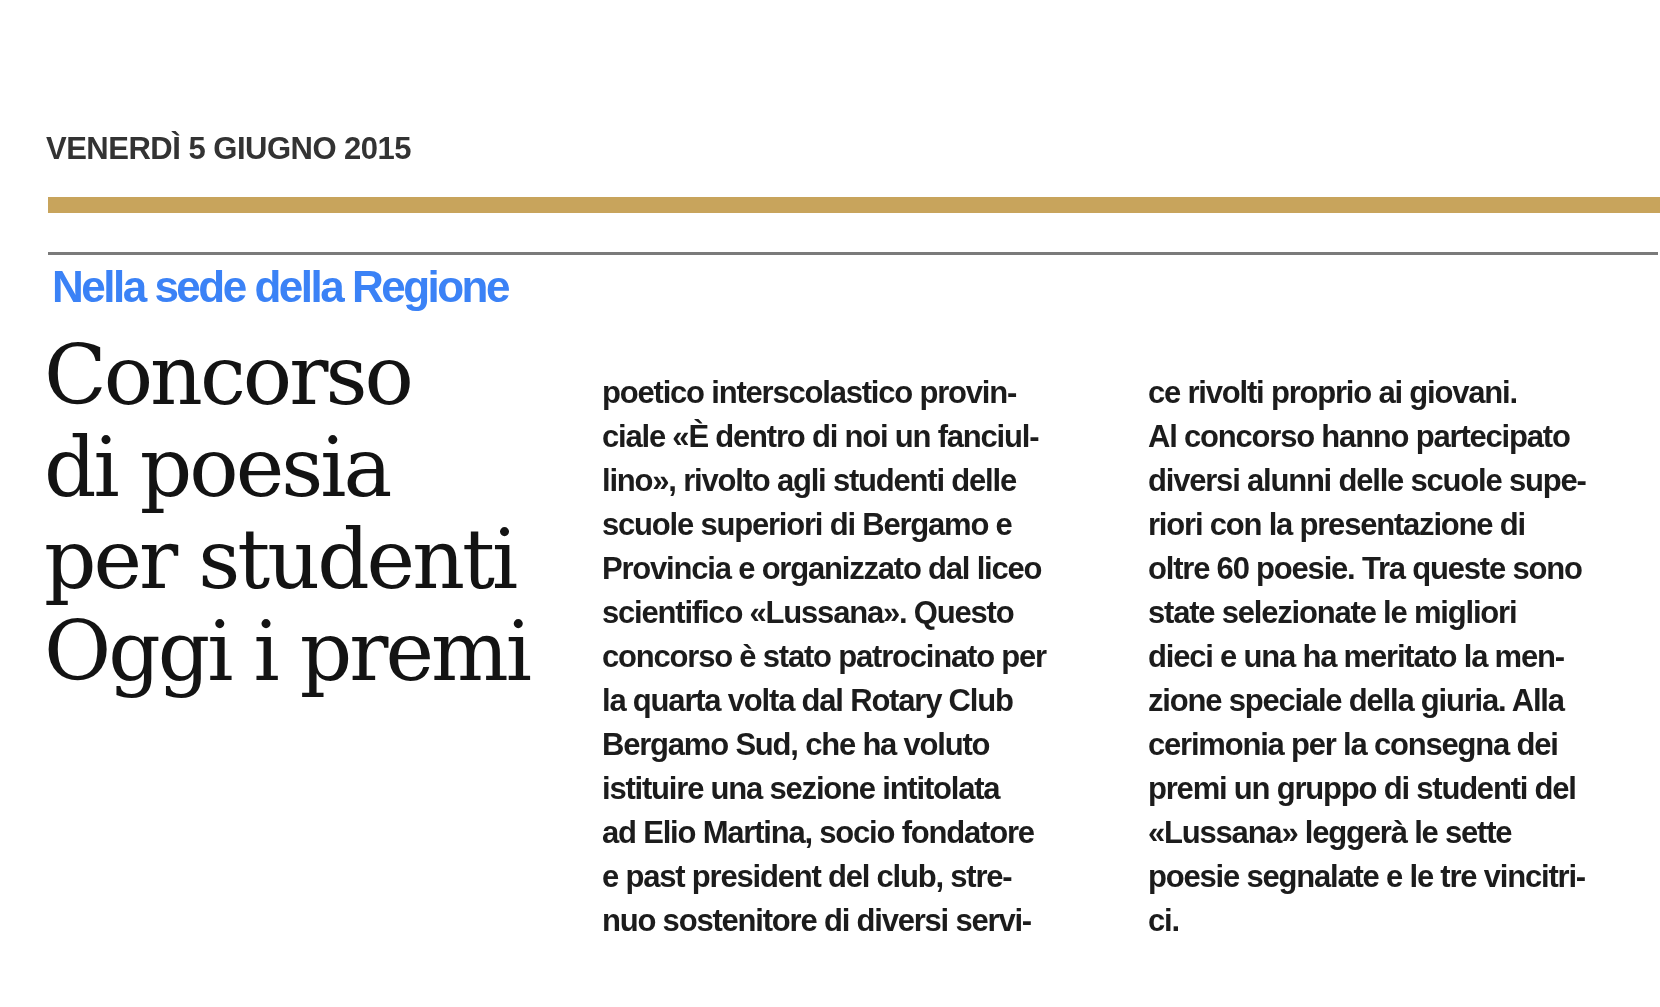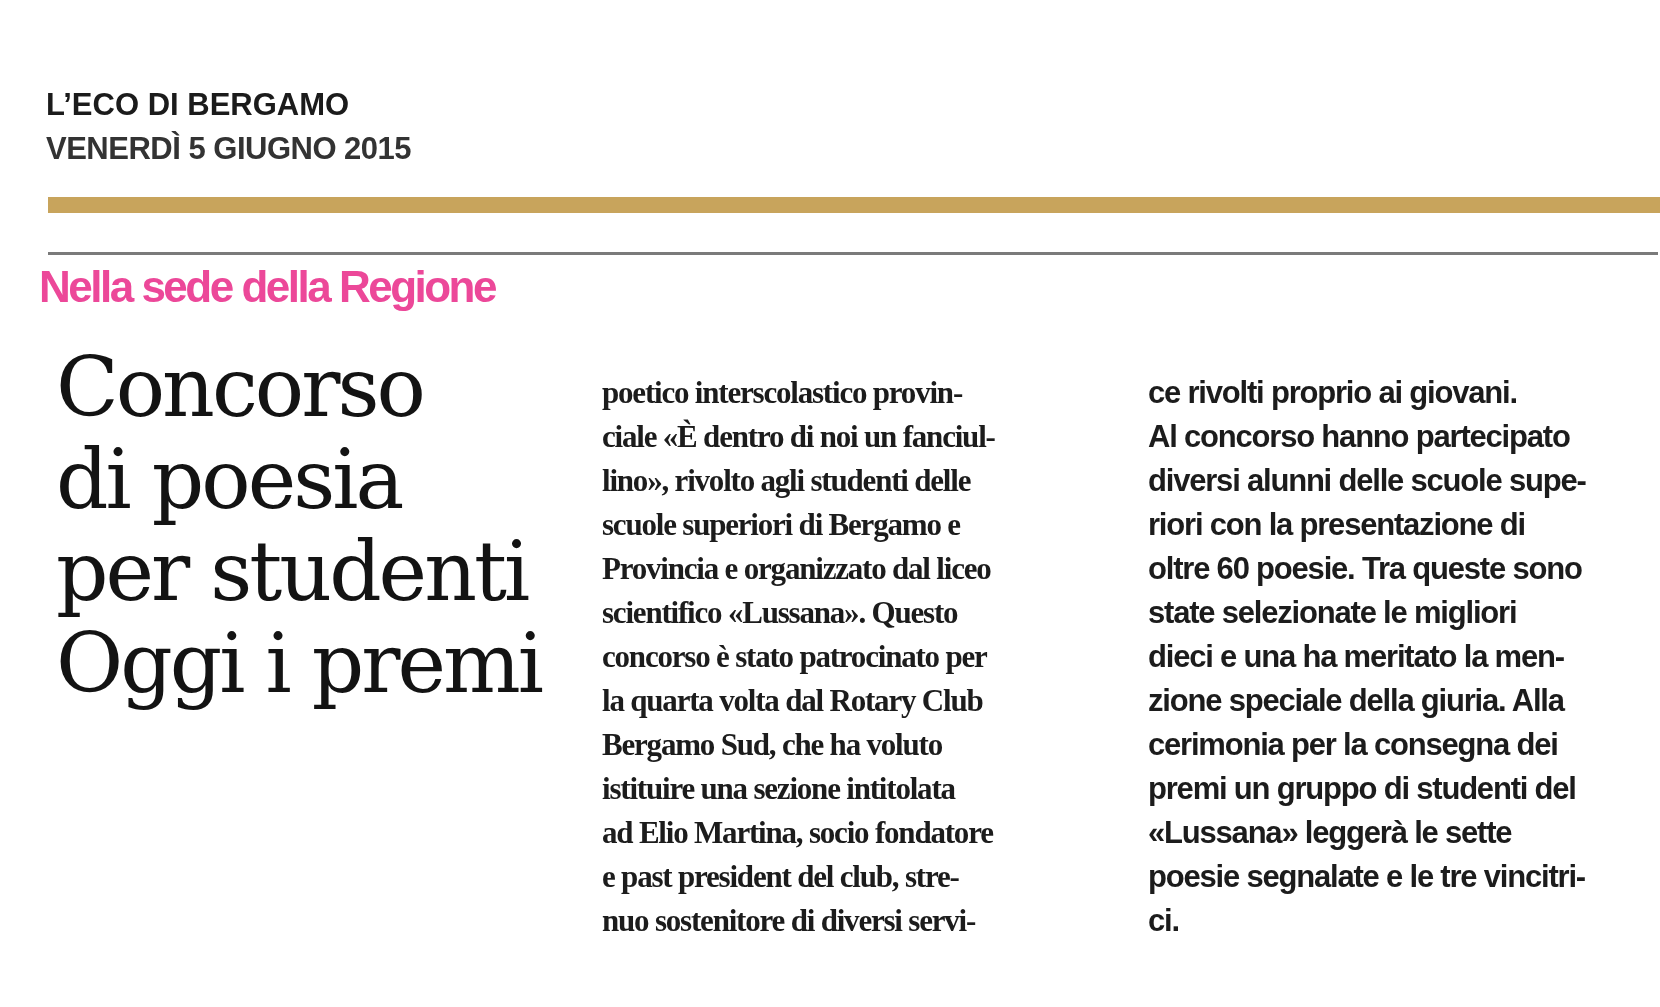--- a/index.html
+++ b/index.html
@@ -50,27 +50,27 @@
   #divider-rule {
     left: 48px;
     top: 252px;
     width: 1610px;
     height: 3px;
     background: #7a7a7a;
   }
 
   
   #article-kicker {
-    left: 39px;
+    left: 52px;
     top: 262px;
     font-size: 44px;
     line-height: 50px;
     font-weight: 800;
     letter-spacing: -2.5px;
-    color: #ec4899;
+    color: #3b82f6;
     white-space: nowrap;
   }
   #article-headline {
     left: 44px;
     top: 330px;
     width: 520px;
     font-family: "DejaVu Serif", "Liberation Serif", serif;
     font-size: 82px;
     line-height: 92px;
     font-weight: 400;
@@ -89,44 +89,42 @@
   }
   #article-column-1 {
     left: 46px;
     top: 765px;
     width: 510px;
   }
   #article-column-2 {
     left: 602px;
     top: 371px;
     width: 512px;
-    font-family: Liberation Serif, serif;
   }
   #article-column-3 {
     left: 1148px;
     top: 371px;
     width: 515px;
   }
 </style>
 </head>
 <body>
 
 <div id="page">
 
-  <div id="newspaper-name" class="abs">L’ECO DI BERGAMO</div>
 
   <div id="issue-date" class="abs">VENERDÌ 5 GIUGNO 2015</div>
 
   <div id="gold-bar" class="abs"></div>
 
   <div id="divider-rule" class="abs"></div>
 
   <div id="article-kicker" class="abs">Nella sede della Regione</div>
 
-  <h1 id="article-headline" class="abs" style="margin:12px;">Concorso
+  <h1 id="article-headline" class="abs" style="margin:0;">Concorso
 di poesia
 per studenti
 Oggi i premi</h1>
 
 
   <div id="article-column-2" class="abs body-col">poetico interscolastico provin-
 ciale «È dentro di noi un fanciul-
 lino», rivolto agli studenti delle
 scuole superiori di Bergamo e
 Provincia e organizzato dal liceo

